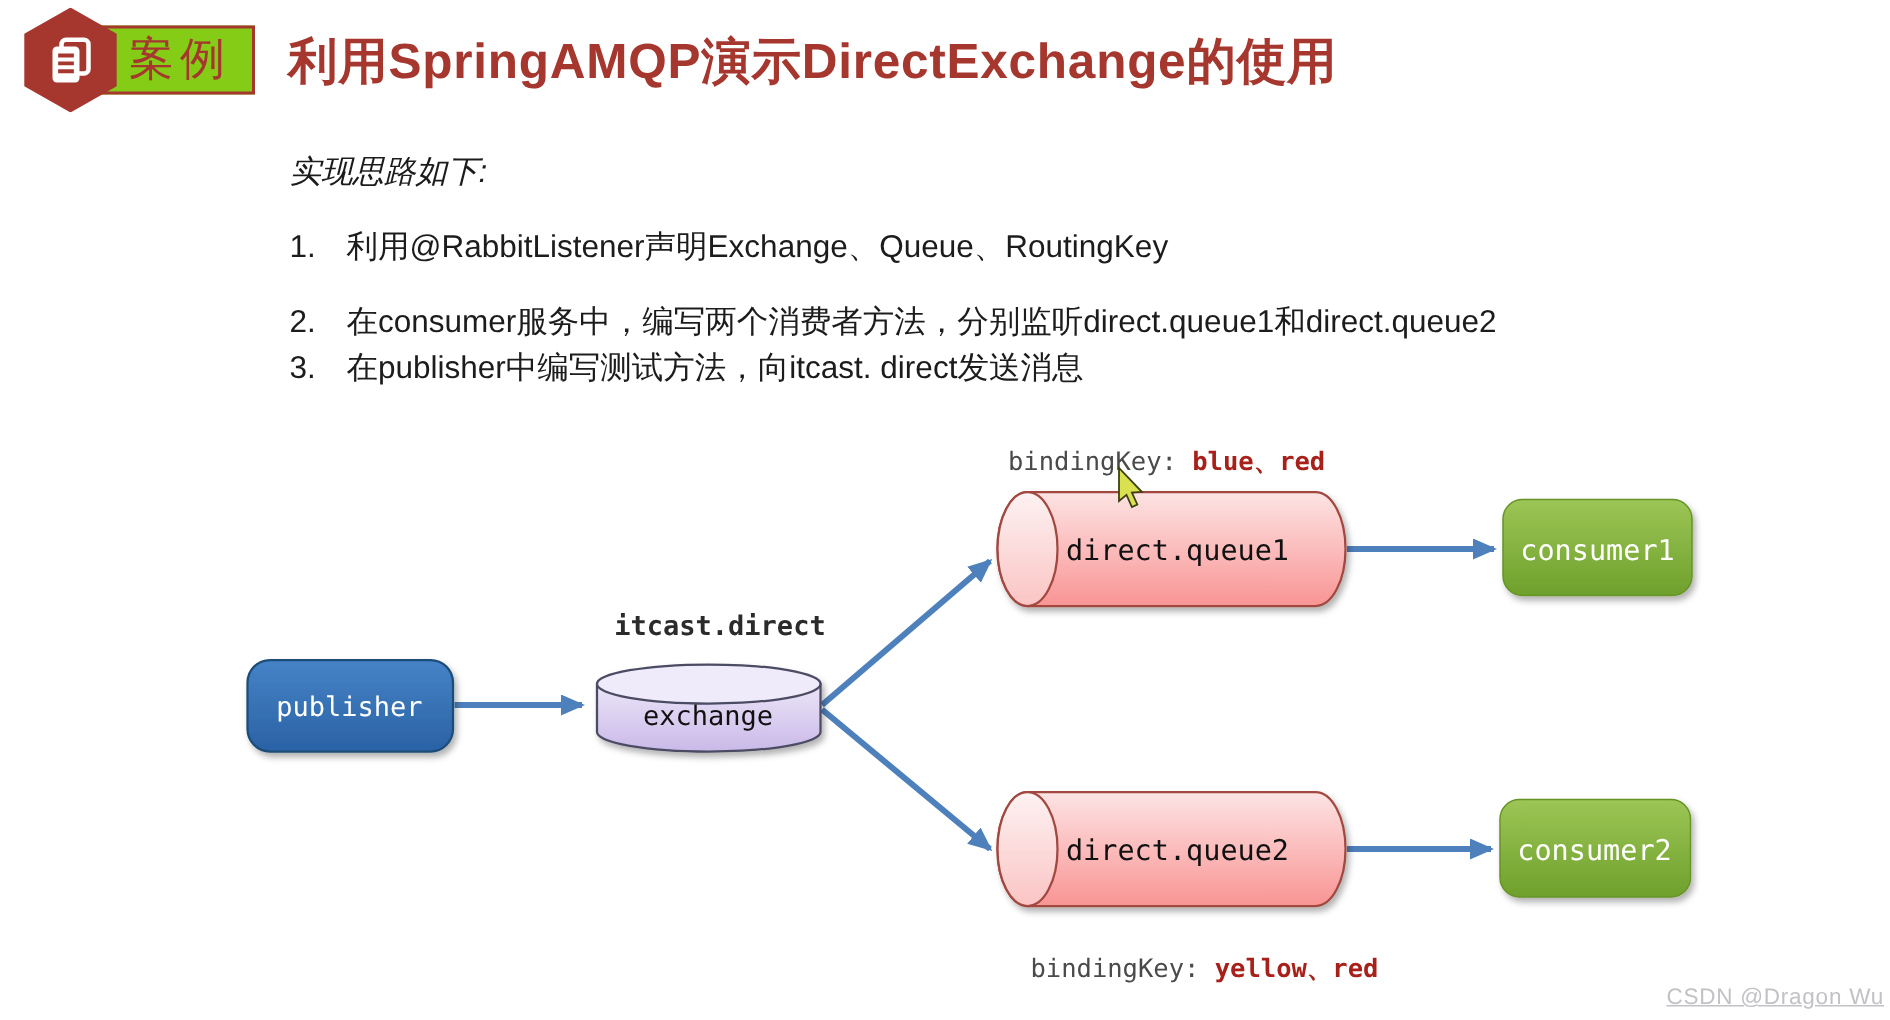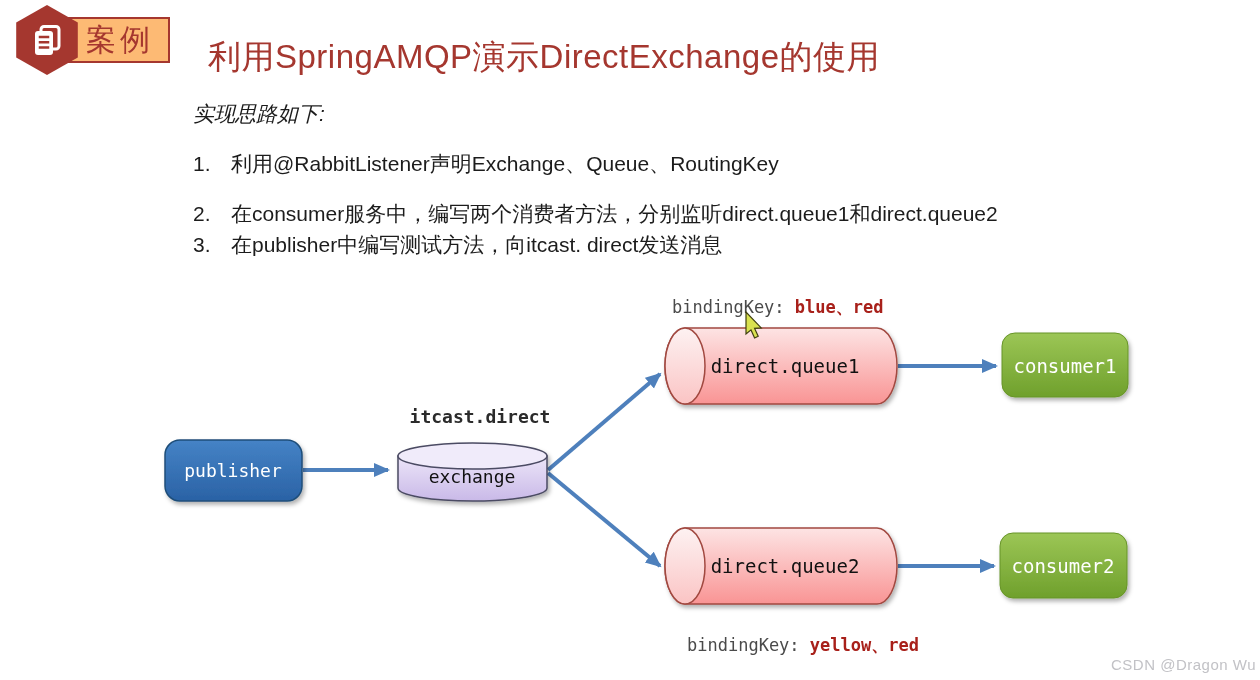--- a/index.html
+++ b/index.html
@@ -4,55 +4,55 @@
 <style>
   html,body{margin:0;padding:0;}
   body{
     width:1260px;height:680px;position:relative;overflow:hidden;
     background:#ffffff;
     font-family:"Liberation Sans","DejaVu Sans",sans-serif;
   }
   
   .badge-box{
     position:absolute;left:62px;top:17px;width:108px;height:46px;
-    border:2.5px solid #a5372f;background:#fdba74;box-sizing:border-box;
+    border:2.5px solid #a5372f;background:#84cc16;box-sizing:border-box;
     display:flex;align-items:center;justify-content:flex-end;padding-right:14px;
   }
   .badge-box span{
     color:#a5372f;font-size:30px;letter-spacing:4px;line-height:1;
   }
   .badge-hex{
     position:absolute;left:12px;top:5px;width:70px;height:70px;
     background:#a5372f;
     clip-path:polygon(50% 0%,94% 25%,94% 75%,50% 100%,6% 75%,6% 25%);
     display:flex;align-items:center;justify-content:center;
   }
   .page-title{
-    position:absolute;left:192px;top:19px;margin:16px;
-    font-size:33px;font-weight:400;color:#a5372f;letter-spacing:0.5px;
+    position:absolute;left:192px;top:19px;margin:0;
+    font-size:33px;font-weight:700;color:#a5372f;letter-spacing:0.5px;
     white-space:nowrap;
   }
   
   .intro{
     position:absolute;left:193px;top:100px;font-size:21px;color:#1c1c1c;margin:0;font-style:italic;
   }
   .step{
     position:absolute;left:193px;font-size:21px;color:#1c1c1c;white-space:nowrap;
   }
   .step .num{display:inline-block;width:38px;}
   .step1{top:150px}.step2{top:200px}.step3{top:231px}
   
   .diagram{
     position:absolute;left:0;top:283px;width:1260px;height:397px;
   }
   .mono-label{font-family:"DejaVu Sans Mono","Liberation Mono",monospace;}
   
   .watermark{
     position:absolute;right:4px;bottom:7px;
-    font-size:15px;color:#c2c2c6;letter-spacing:0.5px;
+    font-size:15px;color:#c2c2c6;letter-spacing:0.5px;text-decoration:underline;
   }
 </style>
 </head>
 <body>
 
 <div class="badge-box">
   <span>案例</span>
 </div>
 <div class="badge-hex">
   <svg width="36" height="36" viewBox="0 0 24 24">

